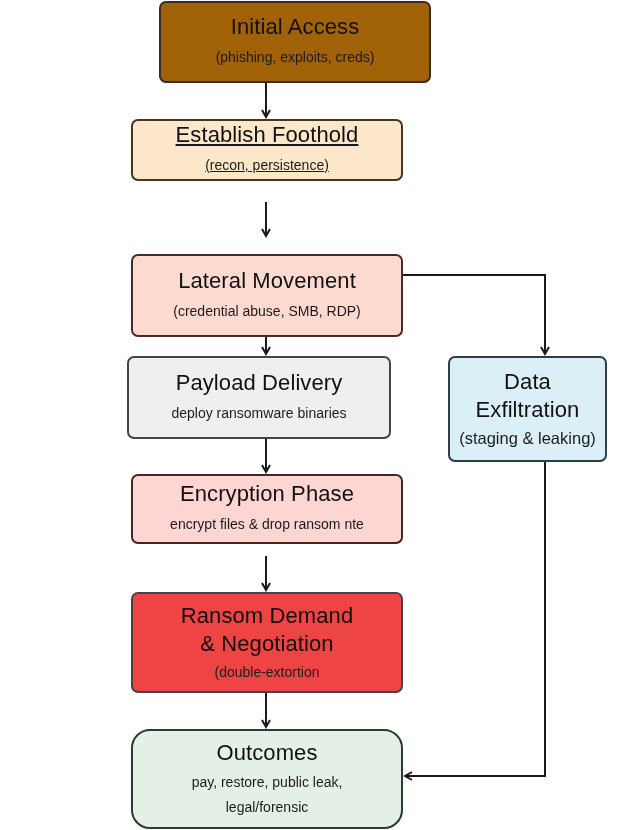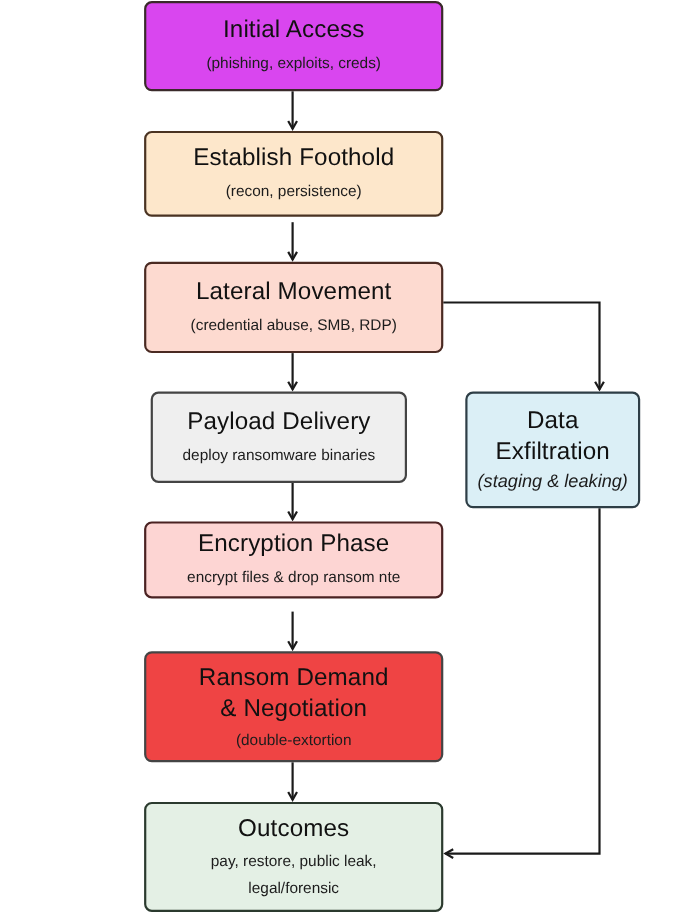--- a/index.html
+++ b/index.html
@@ -43,35 +43,35 @@
     }
     .node .subtitle {
       font-size: 14px;
       line-height: 24px;
       color: #1c1c1c;
       white-space: pre-line;
       margin-top: 4px;
     }
     
     #n-initial   { left: 131px; top: 1px;   width: 272px; height: 82px;  }
-    #n-foothold  { left: 131px; top: 119px; width: 272px; height: 78px;  border-color: #4a3322; }
-    #n-lateral   { left: 131px; top: 238px; width: 272px; height: 83px;  border-color: #4a2a22; }
-    #n-payload   { left: 137px; top: 356px; width: 233px; height: 83px;  border-color: #444; }
+    #n-foothold  { left: 131px; top: 119px; width: 272px; height: 62px;  border-color: #4a3322; text-decoration: underline; }
+    #n-lateral   { left: 131px; top: 254px; width: 272px; height: 83px;  border-color: #4a2a22; }
+    #n-payload   { left: 127px; top: 356px; width: 264px; height: 83px;  border-color: #444; }
     #n-encrypt   { left: 131px; top: 474px; width: 272px; height: 70px;  border-color: #4a2222; }
     #n-ransom    { left: 131px; top: 592px; width: 272px; height: 101px; border-color: #444; }
-    #n-outcomes  { left: 131px; top: 729px; width: 272px; height: 100px; border-color: #2b3a2e; }
-    #n-exfil     { left: 423px; top: 356px; width: 159px; height: 106px; border-color: #2e3e46; }
+    #n-outcomes  { left: 131px; top: 729px; width: 272px; height: 100px; border-color: #2b3a2e; border-radius: 19px; }
+    #n-exfil     { left: 448px; top: 356px; width: 159px; height: 106px; border-color: #2e3e46; }
 
     #n-initial .title, #n-foothold .title, #n-lateral .title,
     #n-payload .title, #n-encrypt .title { margin-top: -2px; }
     #n-ransom .title { line-height: 28px; }
     #n-ransom .subtitle { margin-top: 2px; }
     #n-outcomes .subtitle { line-height: 25px; margin-top: 3px; }
     #n-exfil .title { line-height: 28px; }
-    #n-exfil .subtitle { margin-top: 2px; font-size: 16.5px; font-style: italic; }
+    #n-exfil .subtitle { margin-top: 2px; font-size: 16.5px; }
 
     svg#connectors {
       position: absolute;
       left: 0;
       top: 0;
       width: 624px;
       height: 830px;
       pointer-events: none;
     }
   </style>
@@ -92,21 +92,21 @@
     <line x1="266" y1="321" x2="266" y2="354" stroke="#1a1a1a" stroke-width="2" marker-end="url(#arrow)"></line>
     <line x1="266" y1="439" x2="266" y2="472" stroke="#1a1a1a" stroke-width="2" marker-end="url(#arrow)"></line>
     <line x1="266" y1="556" x2="266" y2="590" stroke="#1a1a1a" stroke-width="2" marker-end="url(#arrow)"></line>
     <line x1="266" y1="693" x2="266" y2="727" stroke="#1a1a1a" stroke-width="2" marker-end="url(#arrow)"></line>
 
     <polyline points="403,275 545,275 545,354" fill="none" stroke="#1a1a1a" stroke-width="2" marker-end="url(#arrow)"></polyline>
 
     <polyline points="545,462 545,776 405,776" fill="none" stroke="#1a1a1a" stroke-width="2" marker-end="url(#arrow)"></polyline>
   </svg>
 
-  <div class="node" id="n-initial" style="background: #d946ef;">
+  <div class="node" id="n-initial" style="background: #a16207; margin-left: 28px;">
     <div class="title">Initial Access</div>
     <div class="subtitle">(phishing, exploits, creds)</div>
   </div>
 
   <div class="node" id="n-foothold" style="background: rgb(253, 231, 203);">
     <div class="title">Establish Foothold</div>
     <div class="subtitle">(recon, persistence)</div>
   </div>
 
   <div class="node" id="n-lateral" style="background: rgb(253, 218, 208);">

